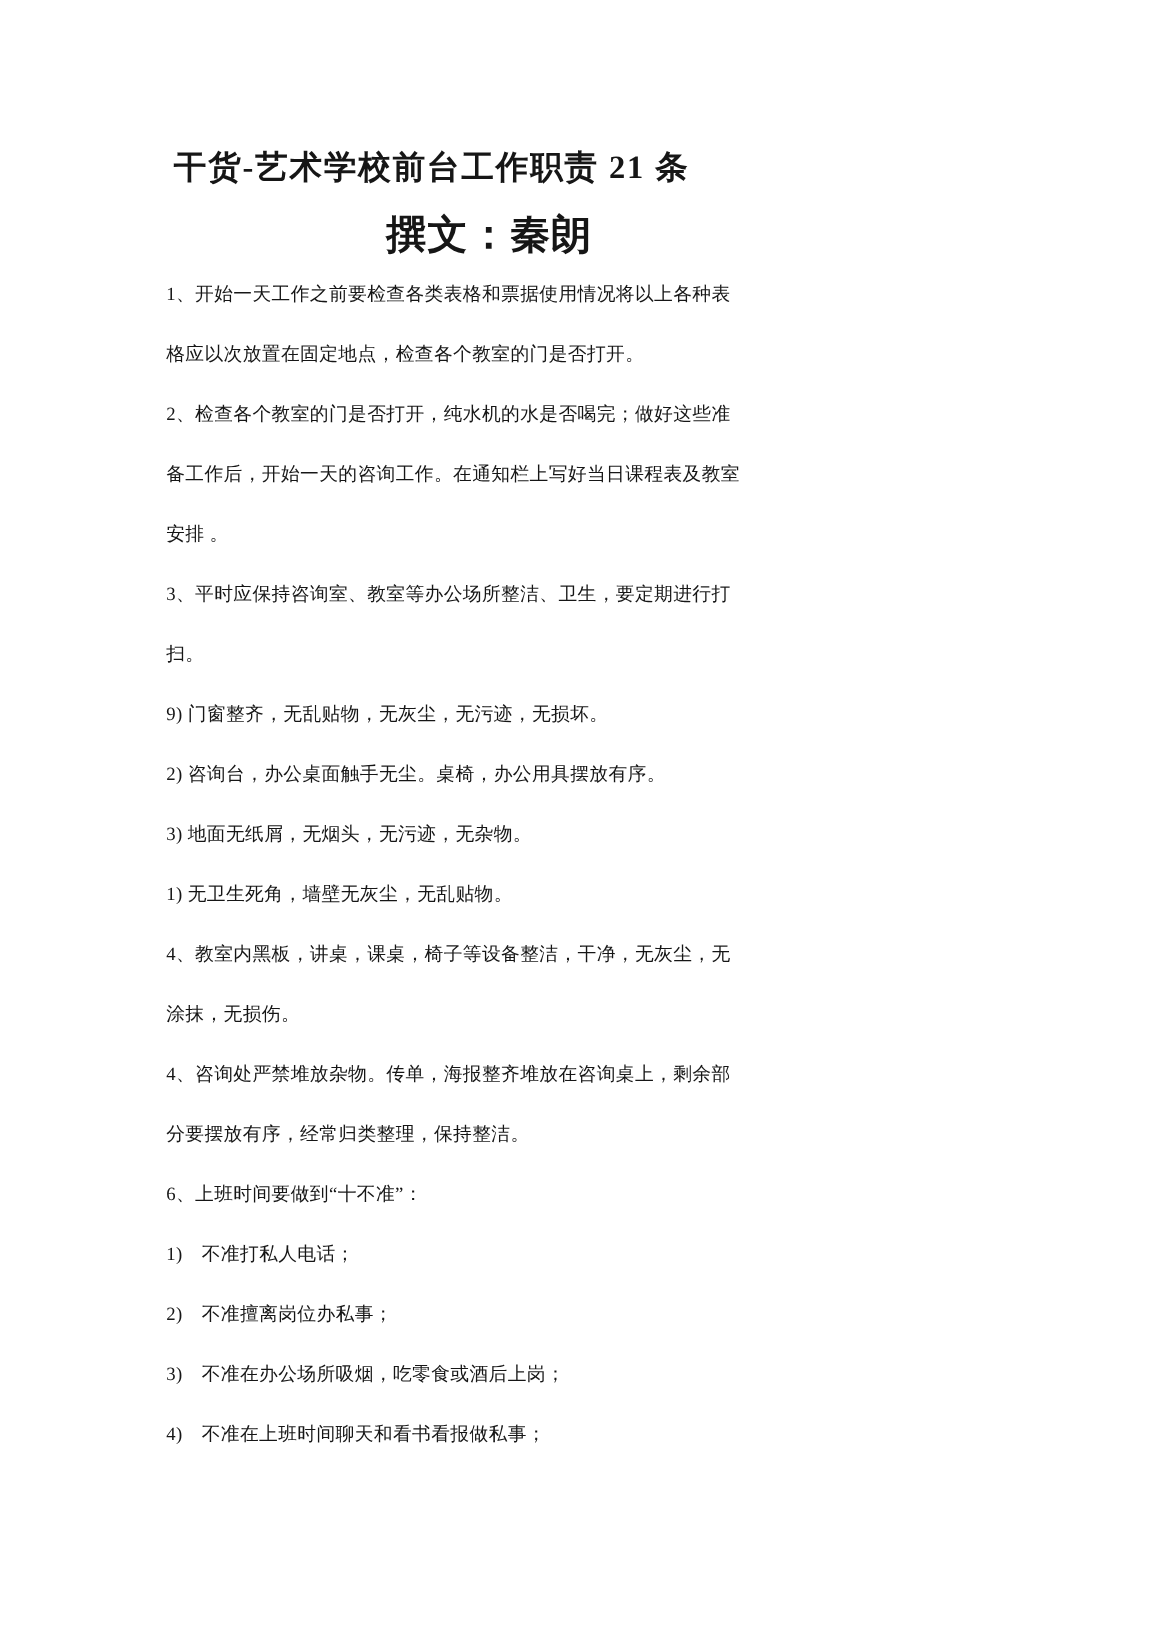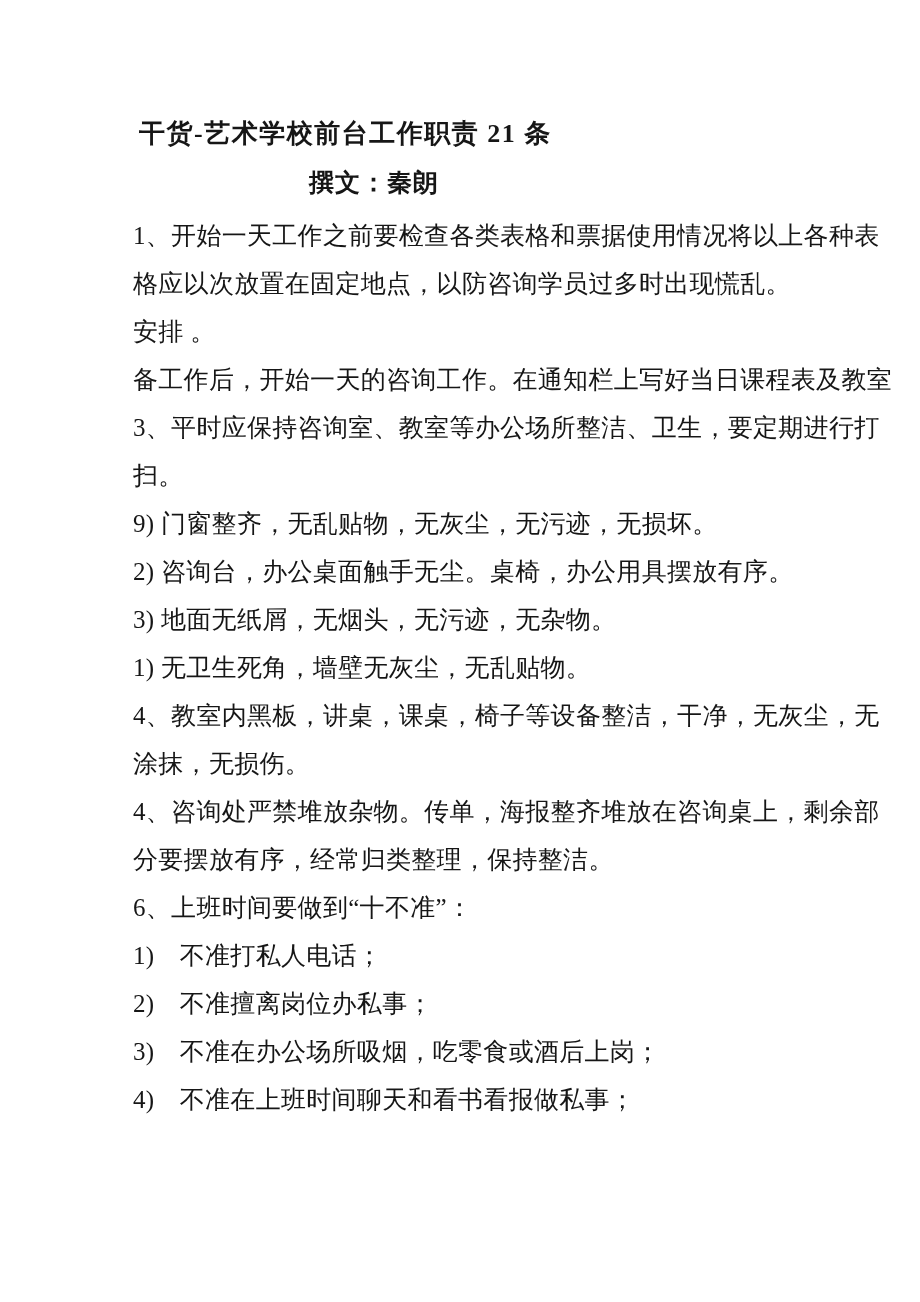--- a/index.html
+++ b/index.html
@@ -21,52 +21,53 @@
     top: 116px;
     font-size: 26px;
     font-weight: bold;
     letter-spacing: 1.5px;
     white-space: nowrap;
   }
   .doc-byline {
     position: absolute;
     left: 309px;
     top: 166px;
-    font-size: 25px;
+    font-size: 32px;
     font-weight: bold;
     letter-spacing: 1px;
     white-space: nowrap;
   }
   .doc-lines {
     position: absolute;
     left: 133px;
     top: 212px;
     width: 720px;
   }
   .doc-line {
-    font-size: 25px;
+    font-size: 15px;
     height: 48px;
     line-height: 48px;
     letter-spacing: 0.3px;
     white-space: nowrap;
   }
 </style>
 </head>
 <body>
 
 <div class="page">
   <div class="doc-title">干货-艺术学校前台工作职责 21 条</div>
 
   <div class="doc-byline">撰文：秦朗</div>
 
   <div class="doc-lines">
     <div class="doc-line">1、开始一天工作之前要检查各类表格和票据使用情况将以上各种表</div>
-    <div class="doc-line">格应以次放置在固定地点，以防咨询学员过多时出现慌乱。</div>
+    <div class="doc-line">格应以次放置在固定地点，检查各个教室的门是否打开。</div>
+    <div class="doc-line">2、检查各个教室的门是否打开，纯水机的水是否喝完；做好这些准</div>
+    <div class="doc-line">备工作后，开始一天的咨询工作。在通知栏上写好当日课程表及教室</div>
     <div class="doc-line">安排 。</div>
-    <div class="doc-line">备工作后，开始一天的咨询工作。在通知栏上写好当日课程表及教室</div>
     <div class="doc-line">3、平时应保持咨询室、教室等办公场所整洁、卫生，要定期进行打</div>
     <div class="doc-line">扫。</div>
     <div class="doc-line">9) 门窗整齐，无乱贴物，无灰尘，无污迹，无损坏。</div>
     <div class="doc-line">2) 咨询台，办公桌面触手无尘。桌椅，办公用具摆放有序。</div>
     <div class="doc-line">3) 地面无纸屑，无烟头，无污迹，无杂物。</div>
     <div class="doc-line">1) 无卫生死角，墙壁无灰尘，无乱贴物。</div>
     <div class="doc-line">4、教室内黑板，讲桌，课桌，椅子等设备整洁，干净，无灰尘，无</div>
     <div class="doc-line">涂抹，无损伤。</div>
     <div class="doc-line">4、咨询处严禁堆放杂物。传单，海报整齐堆放在咨询桌上，剩余部</div>
     <div class="doc-line">分要摆放有序，经常归类整理，保持整洁。</div>

